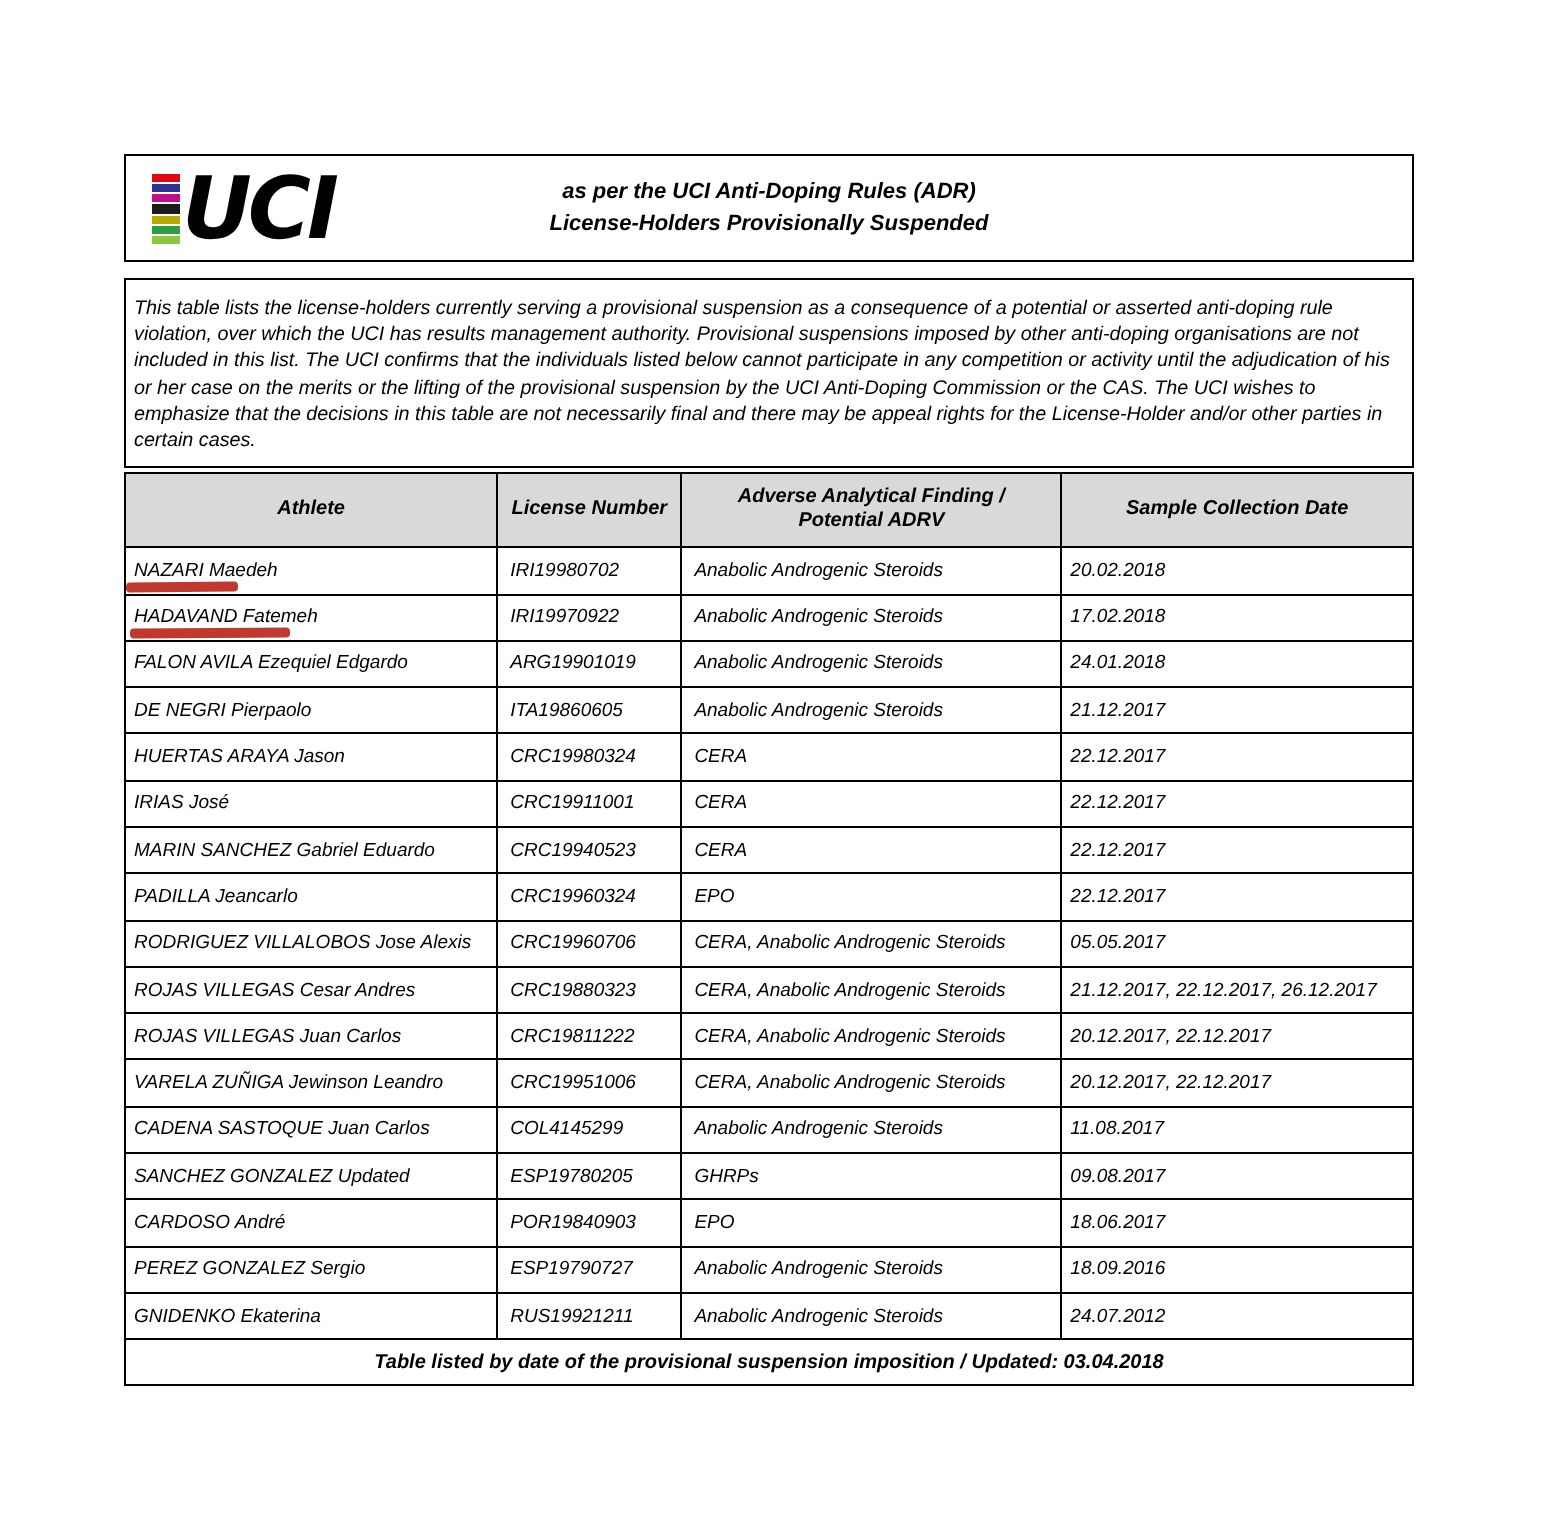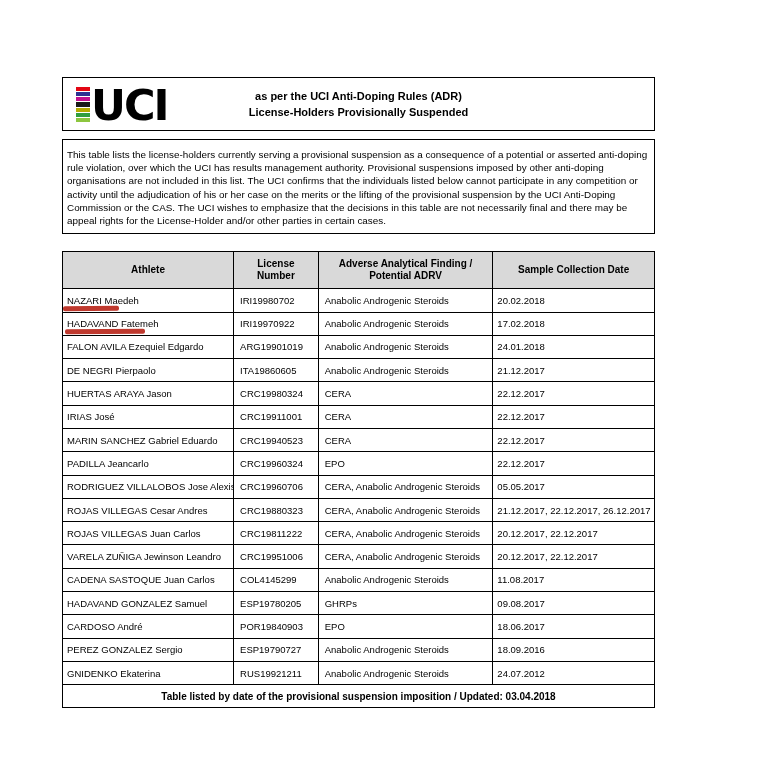--- a/index.html
+++ b/index.html
@@ -5,21 +5,21 @@
   * { box-sizing: border-box; }
   html, body { margin: 0; padding: 0; }
   body {
     width: 772px; height: 762px;
     background: #ffffff;
     font-family: "Liberation Sans", sans-serif;
     color: #000;
     position: relative;
     overflow: hidden;
   }
-  .page { position: absolute; left: 62px; top: 77px; width: 593px; }
+  .page { position: absolute; left: 62px; top: 77px; width: 645px; font-style: italic; }
 
   
   .header-box {
     border: 1.5px solid #000;
     height: 54px;
     position: relative;
     margin-bottom: 8px;
     background: #fff;
   }
   .logo { position: absolute; left: 13px; top: 9px; display: flex; align-items: flex-start; }
@@ -39,21 +39,21 @@
     font-size: 11px; line-height: 16px;
   }
 
   
   .intro-box {
     border: 1.5px solid #000;
     min-height: 94px;
     padding: 8px 5px 6px 4px;
     font-size: 9.9px;
     line-height: 13.2px;
-    margin-bottom: 17px;
+    margin-bottom: 2px;
     background: #fff;
   }
   .intro-box p { margin: 0; }
 
   
   table.susp {
     width: 100%;
     border-collapse: collapse;
     table-layout: fixed;
     font-size: 9.5px;
@@ -213,21 +213,21 @@
           <td class="col-finding">CERA, Anabolic Androgenic Steroids</td>
           <td class="col-date">20.12.2017, 22.12.2017</td>
         </tr>
         <tr>
           <td class="col-athlete">CADENA SASTOQUE Juan Carlos</td>
           <td class="col-license">COL4145299</td>
           <td class="col-finding">Anabolic Androgenic Steroids</td>
           <td class="col-date">11.08.2017</td>
         </tr>
         <tr>
-          <td class="col-athlete">HADAVAND GONZALEZ Samuel</td>
+          <td class="col-athlete">SANCHEZ GONZALEZ Updated</td>
           <td class="col-license">ESP19780205</td>
           <td class="col-finding">GHRPs</td>
           <td class="col-date">09.08.2017</td>
         </tr>
         <tr>
           <td class="col-athlete">CARDOSO André</td>
           <td class="col-license">POR19840903</td>
           <td class="col-finding">EPO</td>
           <td class="col-date">18.06.2017</td>
         </tr>

